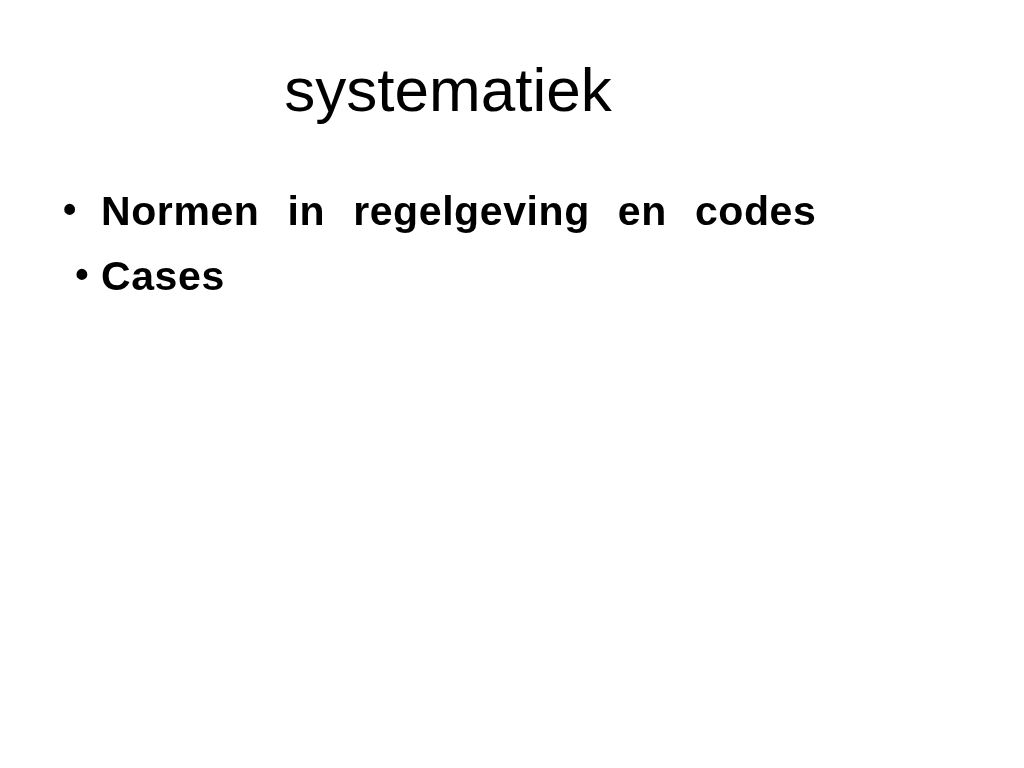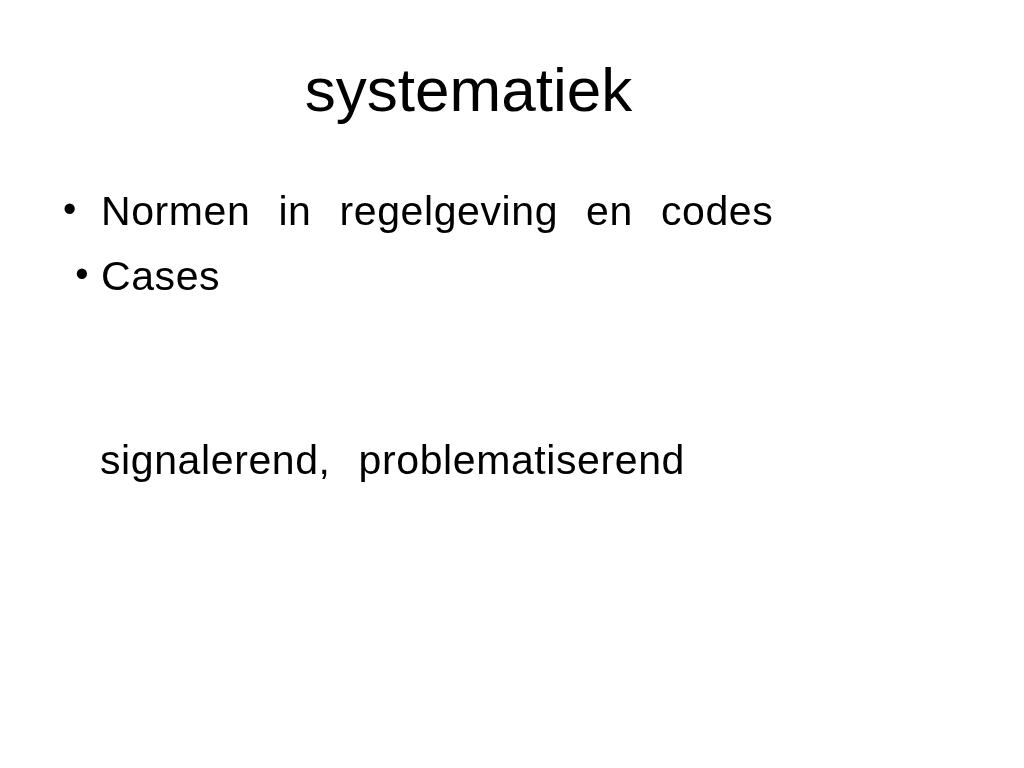--- a/index.html
+++ b/index.html
@@ -8,41 +8,40 @@
     background: #ffffff;
   }
   .slide {
     position: relative;
     width: 896px;
     height: 768px;
     background: #ffffff;
     color: #000000;
     font-family: "Liberation Sans", "DejaVu Sans", sans-serif;
     overflow: hidden;
-    padding-left: 41px;
   }
   .slide-title {
     position: absolute;
     top: 59px;
     left: 0;
     width: 100%;
     text-align: center;
     font-size: 62px;
     line-height: 1;
     white-space: nowrap;
     font-weight: 400;
   }
   .body-line {
     position: absolute;
     font-size: 41px;
     line-height: 1;
     white-space: nowrap;
     letter-spacing: 0.6px;
     word-spacing: 16px;
-    font-weight: 400;
+    font-weight: 700;
   }
   .bullet-line { left: 63px; }
   .bullet-line-1 { top: 191px; }
   .bullet-line-2 { top: 256px; text-align: center; }
   .bullet-line-3 { top: 321px; }
   .bullet-glyph {
     display: inline-block;
     width: 38px;
     letter-spacing: 0;
     word-spacing: 0;
@@ -63,15 +62,14 @@
   <div class="body-line bullet-line bullet-line-1">
     <span class="bullet-glyph">•</span><span>Normen in regelgeving en codes</span>
   </div>
 
   <div class="body-line bullet-line bullet-line-2">
     <span class="bullet-glyph">•</span><span>Cases</span>
   </div>
 
 
 
-  <div class="body-line note-line-2">signalerend, problematiserend</div>
 
 </div>
 
 </body></html>

